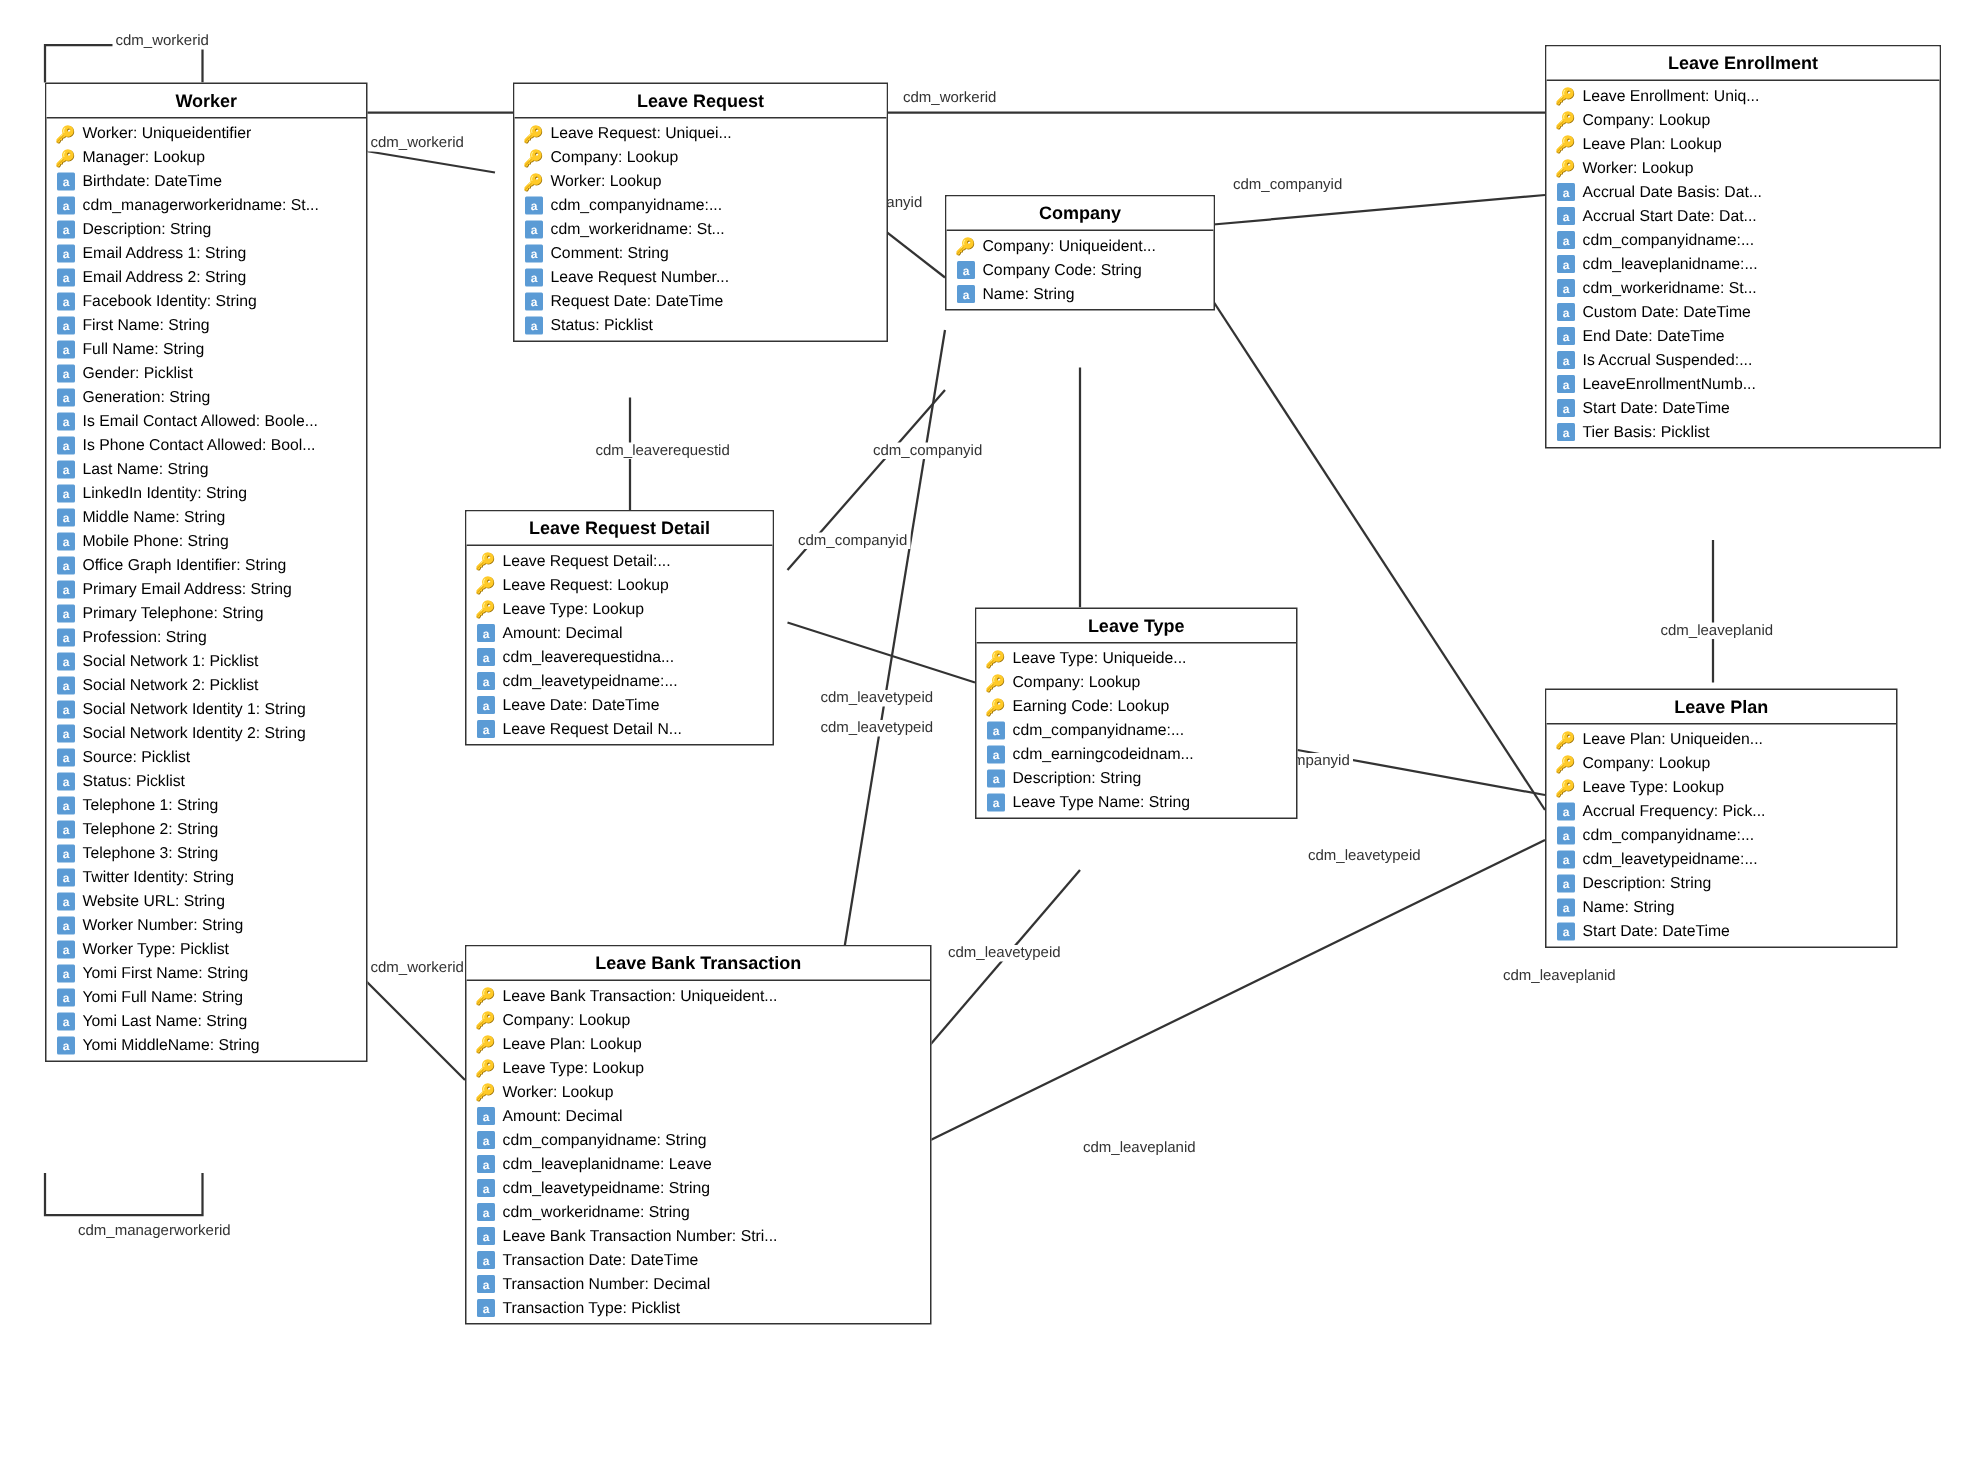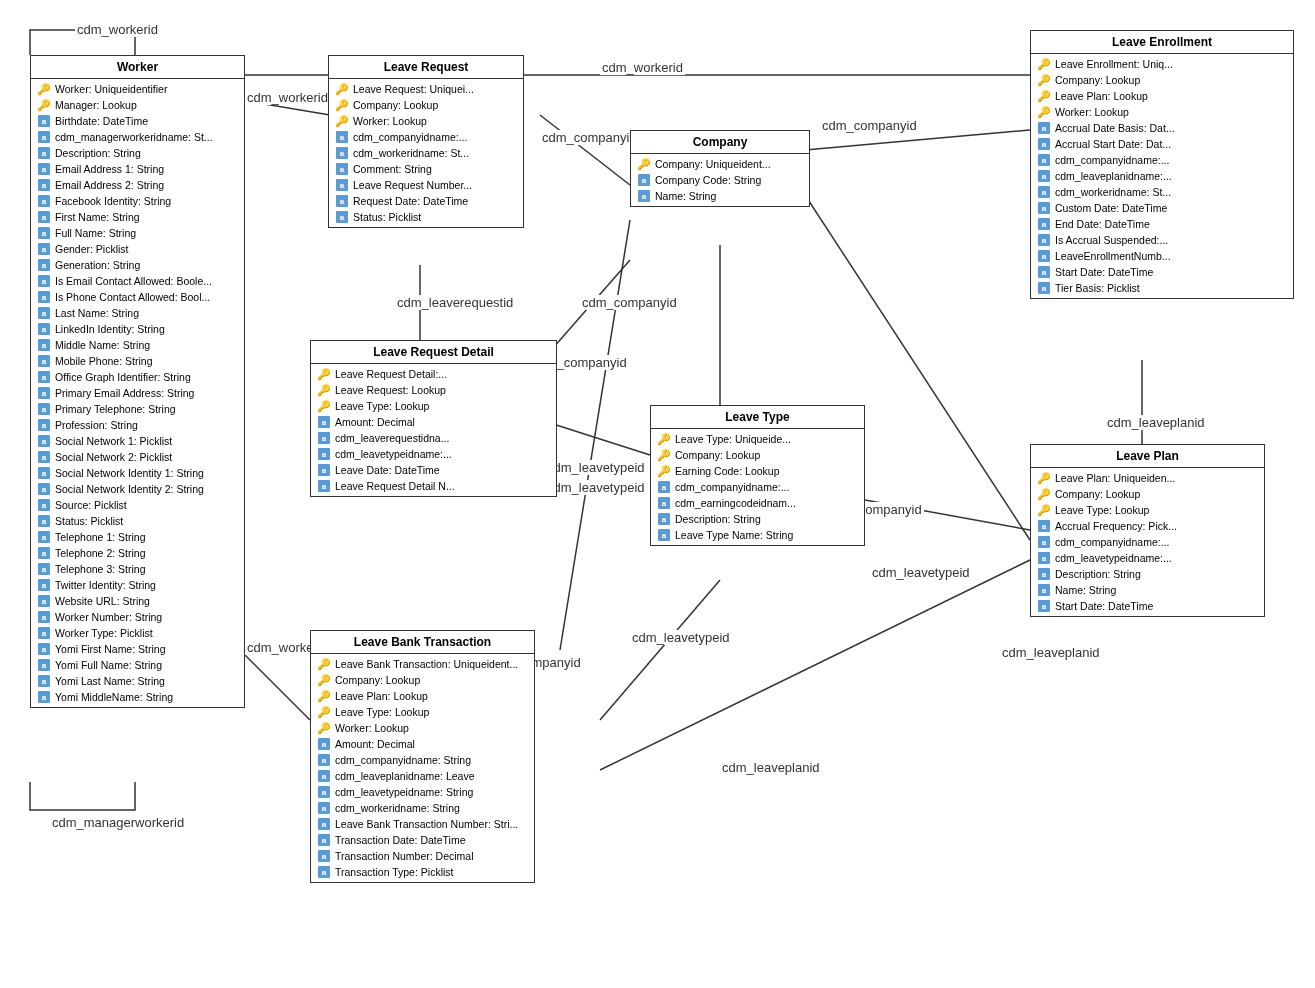--- a/index.html
+++ b/index.html
@@ -64,21 +64,21 @@
       font-weight: bold;
       width: 12px;
       height: 12px;
       display: inline-flex;
       align-items: center;
       justify-content: center;
       border-radius: 1px;
     }
     .relation-label {
       position: absolute;
-      font-size: 13px;
+      font-size: 10px;
       color: #333;
       background: #fff;
       padding: 0 2px;
     }
     svg.connectors {
       position: absolute;
       top: 0;
       left: 0;
       width: 1315px;
       height: 988px;
@@ -382,21 +382,21 @@
         </div>
       <div class="field-row">
           <span class="field-icon">
             <span class="icon-field">a</span>
           </span>
           <span>Yomi MiddleName: String</span>
         </div>
     </div>
   </div>
 
-  <div class="entity-box" style="left:328px; top:55px; width:196px;">
+  <div class="entity-box" style="left:342px; top:55px; width:250px;">
     <div class="entity-title">Leave Request</div>
     <div class="entity-fields">
       <div class="field-row">
           <span class="field-icon icon-key-gold">🔑</span>
           <span>Leave Request: Uniquei...</span>
         </div>
       <div class="field-row">
           <span class="field-icon icon-key-gray">🔑</span>
           <span>Company: Lookup</span>
         </div>
@@ -546,21 +546,21 @@
         </div>
       <div class="field-row">
           <span class="field-icon">
             <span class="icon-field">a</span>
           </span>
           <span>Tier Basis: Picklist</span>
         </div>
     </div>
   </div>
 
-  <div class="entity-box" style="left:310px; top:340px; width:247px;">
+  <div class="entity-box" style="left:310px; top:340px; width:206px;">
     <div class="entity-title">Leave Request Detail</div>
     <div class="entity-fields">
       <div class="field-row">
           <span class="field-icon icon-key-gold">🔑</span>
           <span>Leave Request Detail:...</span>
         </div>
       <div class="field-row">
           <span class="field-icon icon-key-gray">🔑</span>
           <span>Leave Request: Lookup</span>
         </div>
@@ -636,21 +636,21 @@
         </div>
       <div class="field-row">
           <span class="field-icon">
             <span class="icon-field">a</span>
           </span>
           <span>Leave Type Name: String</span>
         </div>
     </div>
   </div>
 
-  <div class="entity-box" style="left:1030px; top:444px; width:235px;">
+  <div class="entity-box" style="left:1030px; top:459px; width:235px;">
     <div class="entity-title">Leave Plan</div>
     <div class="entity-fields">
       <div class="field-row">
           <span class="field-icon icon-key-gold">🔑</span>
           <span>Leave Plan: Uniqueiden...</span>
         </div>
       <div class="field-row">
           <span class="field-icon icon-key-gray">🔑</span>
           <span>Company: Lookup</span>
         </div>
@@ -690,21 +690,21 @@
         </div>
       <div class="field-row">
           <span class="field-icon">
             <span class="icon-field">a</span>
           </span>
           <span>Start Date: DateTime</span>
         </div>
     </div>
   </div>
 
-  <div class="entity-box" style="left:310px; top:630px; width:225px;">
+  <div class="entity-box" style="left:310px; top:630px; width:311px;">
     <div class="entity-title">Leave Bank Transaction</div>
     <div class="entity-fields">
       <div class="field-row">
           <span class="field-icon icon-key-gold">🔑</span>
           <span>Leave Bank Transaction: Uniqueident...</span>
         </div>
       <div class="field-row">
           <span class="field-icon icon-key-gray">🔑</span>
           <span>Company: Lookup</span>
         </div>

